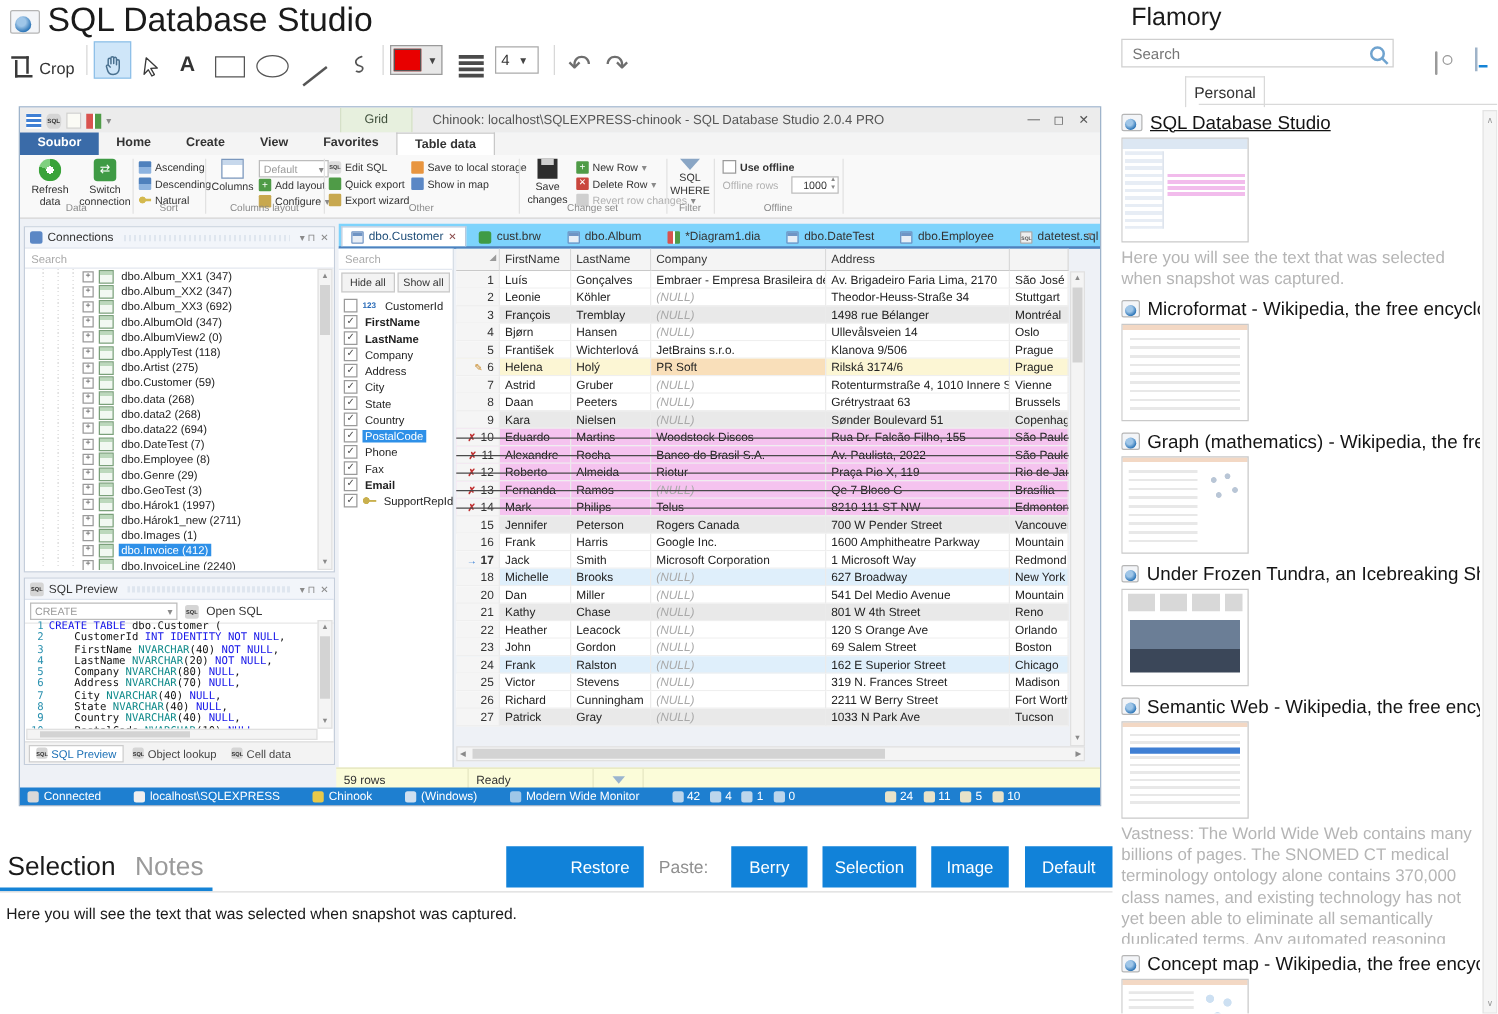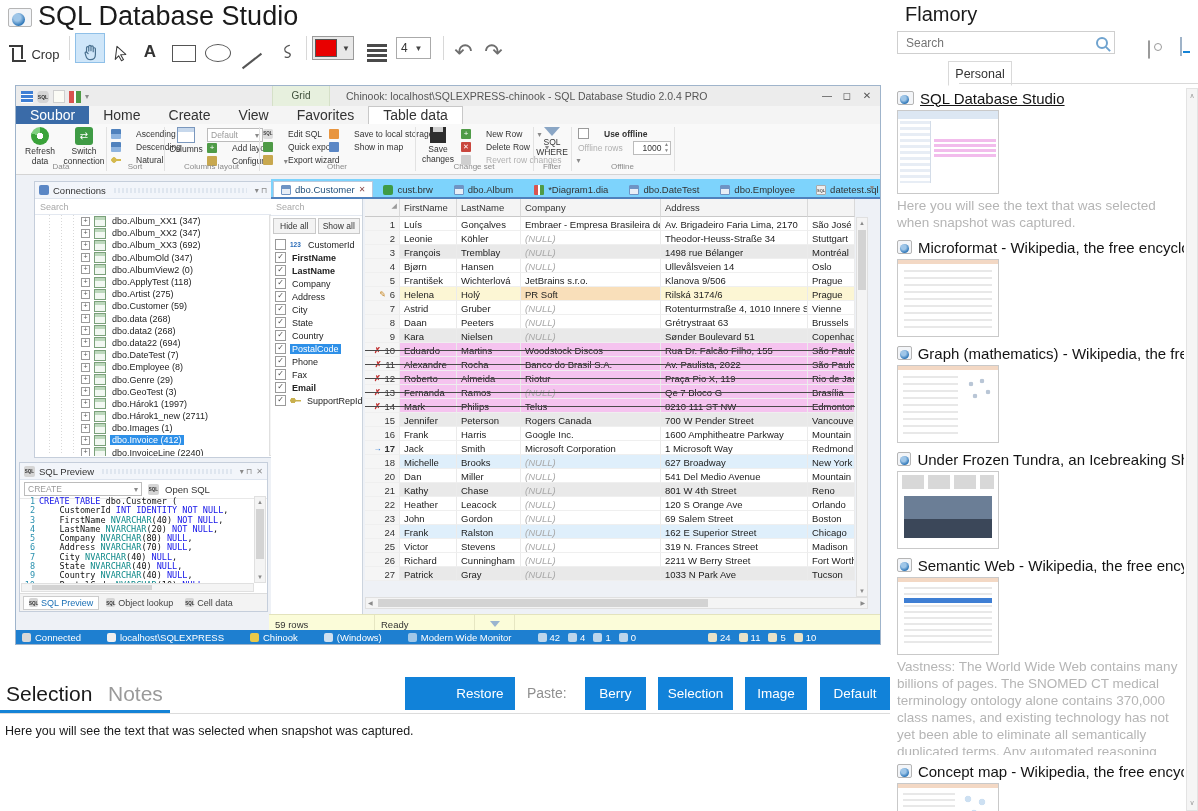--- a/index.html
+++ b/index.html
@@ -91,29 +91,29 @@
   .qico{display:inline-block;width:12px;height:12px;margin-right:4px;vertical-align:middle;}
   .q-app{background:repeating-linear-gradient(#3f7fd4 0 3px,#fff 3px 4px);}
   .q-sql{background:#d5d5d5;border-radius:3px/5px;position:relative;}
   .q-sql::after{content:"SQL";position:absolute;left:0;top:3px;width:100%;text-align:center;font-size:5px;font-weight:bold;color:#333;}
   .q-page{background:#fbfbf5;border:1px solid #cfcfcf;width:10px;height:11px;}
   .q-diag{background:linear-gradient(90deg,#d9534f 0 42%,#fff 42% 58%,#4f9b47 58%);}
   .ctx-grid{background:#e7f0de;color:#3e4e3a;text-align:center;line-height:20px;font-size:10px;border-left:1px solid #d5e0c8;border-right:1px solid #d5e0c8;}
   .ss-apptitle{font-size:10.5px;color:#555;white-space:nowrap;}
   .winbtn{font-size:10px;color:#555;width:18px;text-align:center;}
   .ss-tabs{left:0;top:20px;width:100%;height:18px;background:#f4f4f4;border-bottom:1px solid #d8d8d8;display:flex;}
-  .rtab{padding:0 14px;line-height:18px;font-size:14px;color:#333;}
+  .rtab{padding:0 14px;line-height:18px;font-size:10px;color:#333;font-weight:bold;}
   .rtab.file{background:#3a6ba8;color:#fff;}
   .rtab.active{background:#fff;border:1px solid #c8c8c8;border-bottom:none;line-height:17px;}
   .ss-ribbon{left:0;top:38px;width:100%;height:50px;background:#f9f9f9;border-bottom:1px solid #d4d4d4;}
   .rsep{position:absolute;top:3px;bottom:3px;width:1px;background:#e2e2e2;}
   .gcap{position:absolute;top:38px;font-size:8px;color:#8a8a8a;text-align:center;}
   .bigbtn{position:absolute;top:3px;width:40px;text-align:center;font-size:8.5px;line-height:1.15;color:#333;}
   .bigbtn .bi{display:block;margin:0 auto 2px;}
-  .smitem{position:absolute;font-size:8.5px;color:#333;display:flex;align-items:center;gap:15px;white-space:nowrap;}
+  .smitem{position:absolute;font-size:8.5px;color:#333;display:flex;align-items:center;gap:3px;white-space:nowrap;}
   .smitem.dis{color:#b0b0b0;}
   .ri{display:inline-block;width:10px;height:10px;border-radius:1px;flex:none;}
   .ri-refresh{width:18px;height:18px;background:radial-gradient(circle,#fff 0 3px,transparent 3px),conic-gradient(#3aa33a 0 80%,#7fd07f 80%);border-radius:50%;}
   .ri-switch{width:18px;height:18px;background:#3f9b45;border-radius:3px;color:#fff;font-size:10px;line-height:18px;text-align:center;}
   .ri-az{background:linear-gradient(#4f81bd 0 50%,#8db3df 50%);}
   .ri-key{background:radial-gradient(circle at 3px 5px,#d4b94e 2.5px,transparent 3px),linear-gradient(#d4b94e,#d4b94e) 5px 4px/5px 2px no-repeat;}
   .ri-cols{width:16px;height:14px;border:1px solid #7a97bd;background:linear-gradient(#c7d8ec 0 4px,#fff 4px),repeating-linear-gradient(90deg,transparent 0 4px,#d8e2ef 4px 5px);}
   .ri-sql{background:#ddd;border-radius:2px;position:relative;}
   .ri-sql::after{content:"SQL";position:absolute;left:0;top:2px;width:100%;text-align:center;font-size:4.5px;font-weight:bold;color:#444;}
   .ri-exp{background:#4f9b47;}
@@ -418,21 +418,21 @@
           <span>Offline rows</span>
         </div>
       <div class="abs spin" style="left:617px;top:17px;width:36px;">
           <span>1000</span>
           <span class="abs" style="right:1px;top:-1px;font-size:5px;color:#888;">▲<br>▼</span>
         </div>
       <div class="gcap" style="left:555px;width:103px;">Offline</div>
       <div class="rsep" style="left:658px;"></div>
     </div>
 
-    <div class="abs panel" style="left:18px;top:95px;width:249px;height:277px;">
+    <div class="abs panel" style="left:3px;top:95px;width:249px;height:277px;">
       <div class="phead">
         <span class="db-ico"></span>
         <span>Connections</span>
         <span class="fill"></span>
         <span class="pg">▾ ⊓</span>
         <span class="pg">✕</span>
       </div>
       <div class="searchbox" style="height:15px;">
           <span>Search</span>
         </div>

